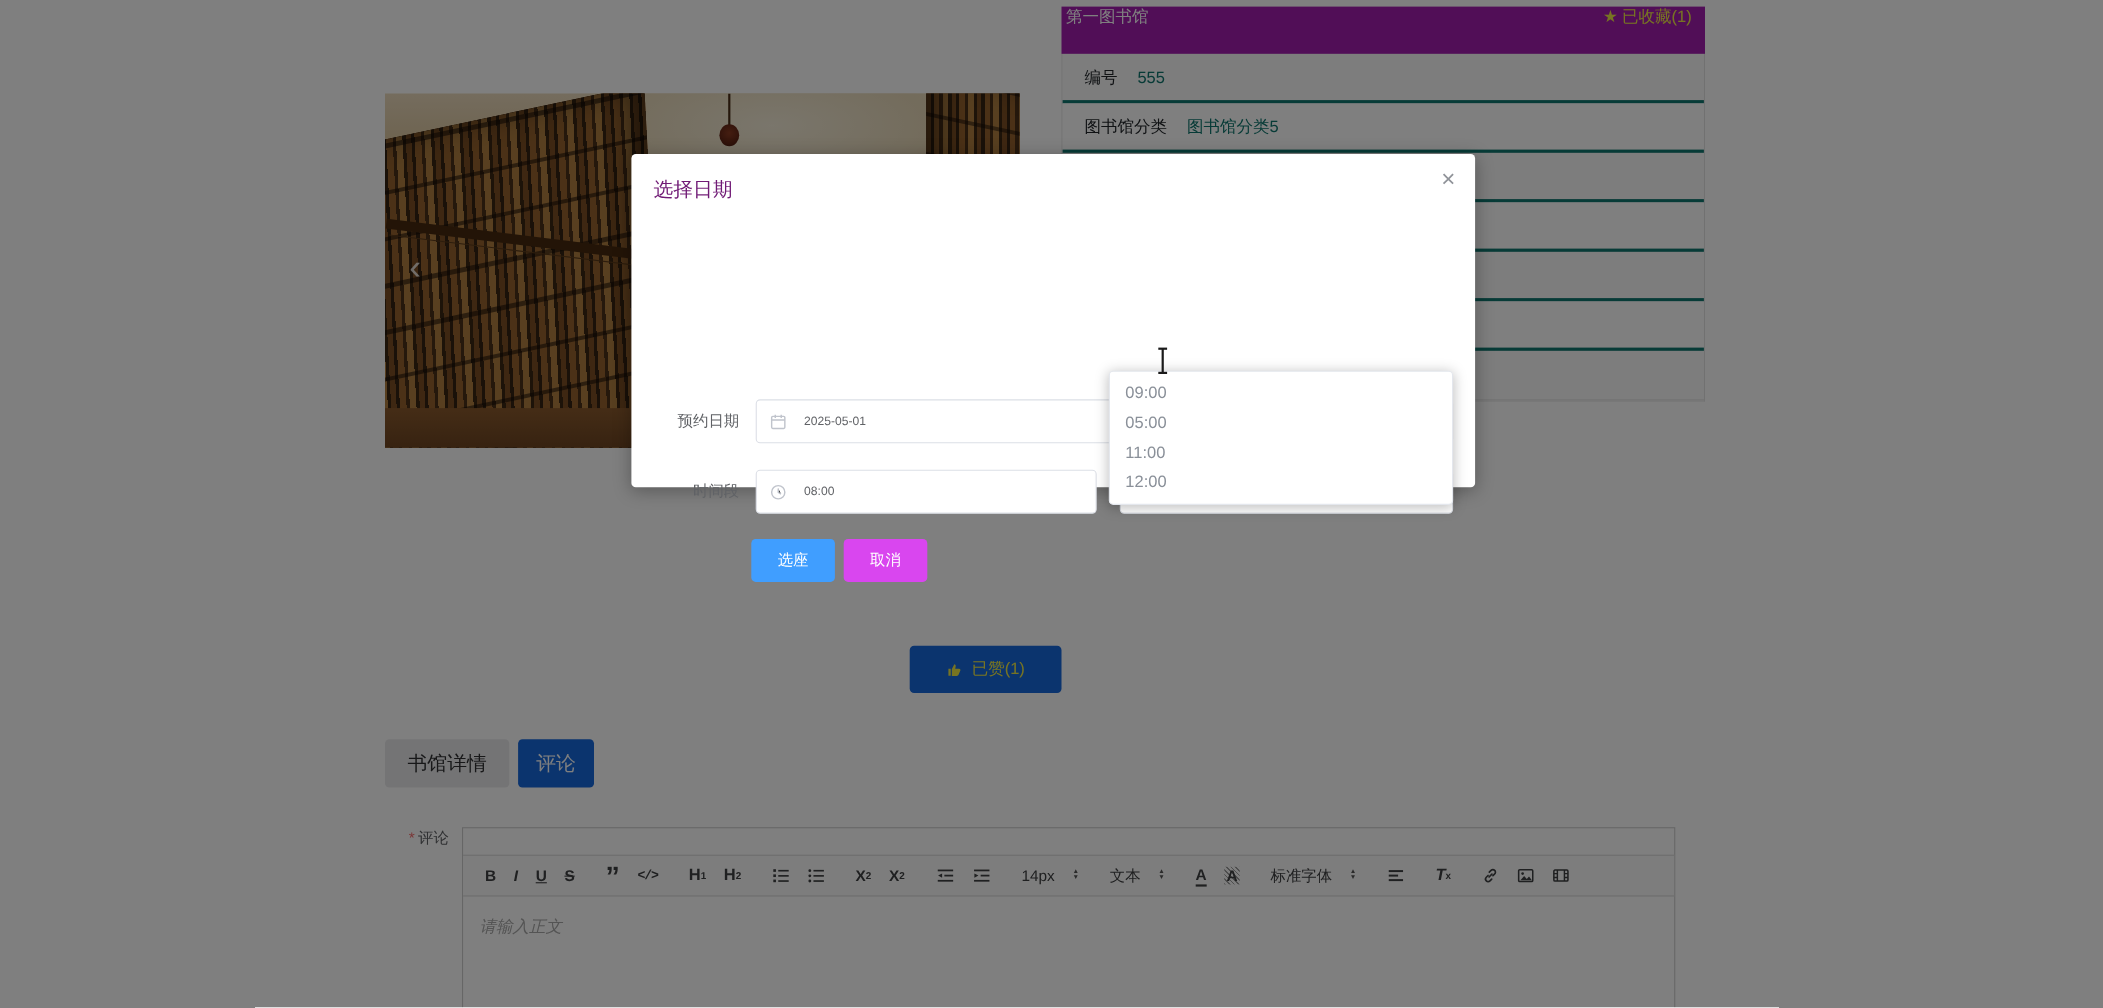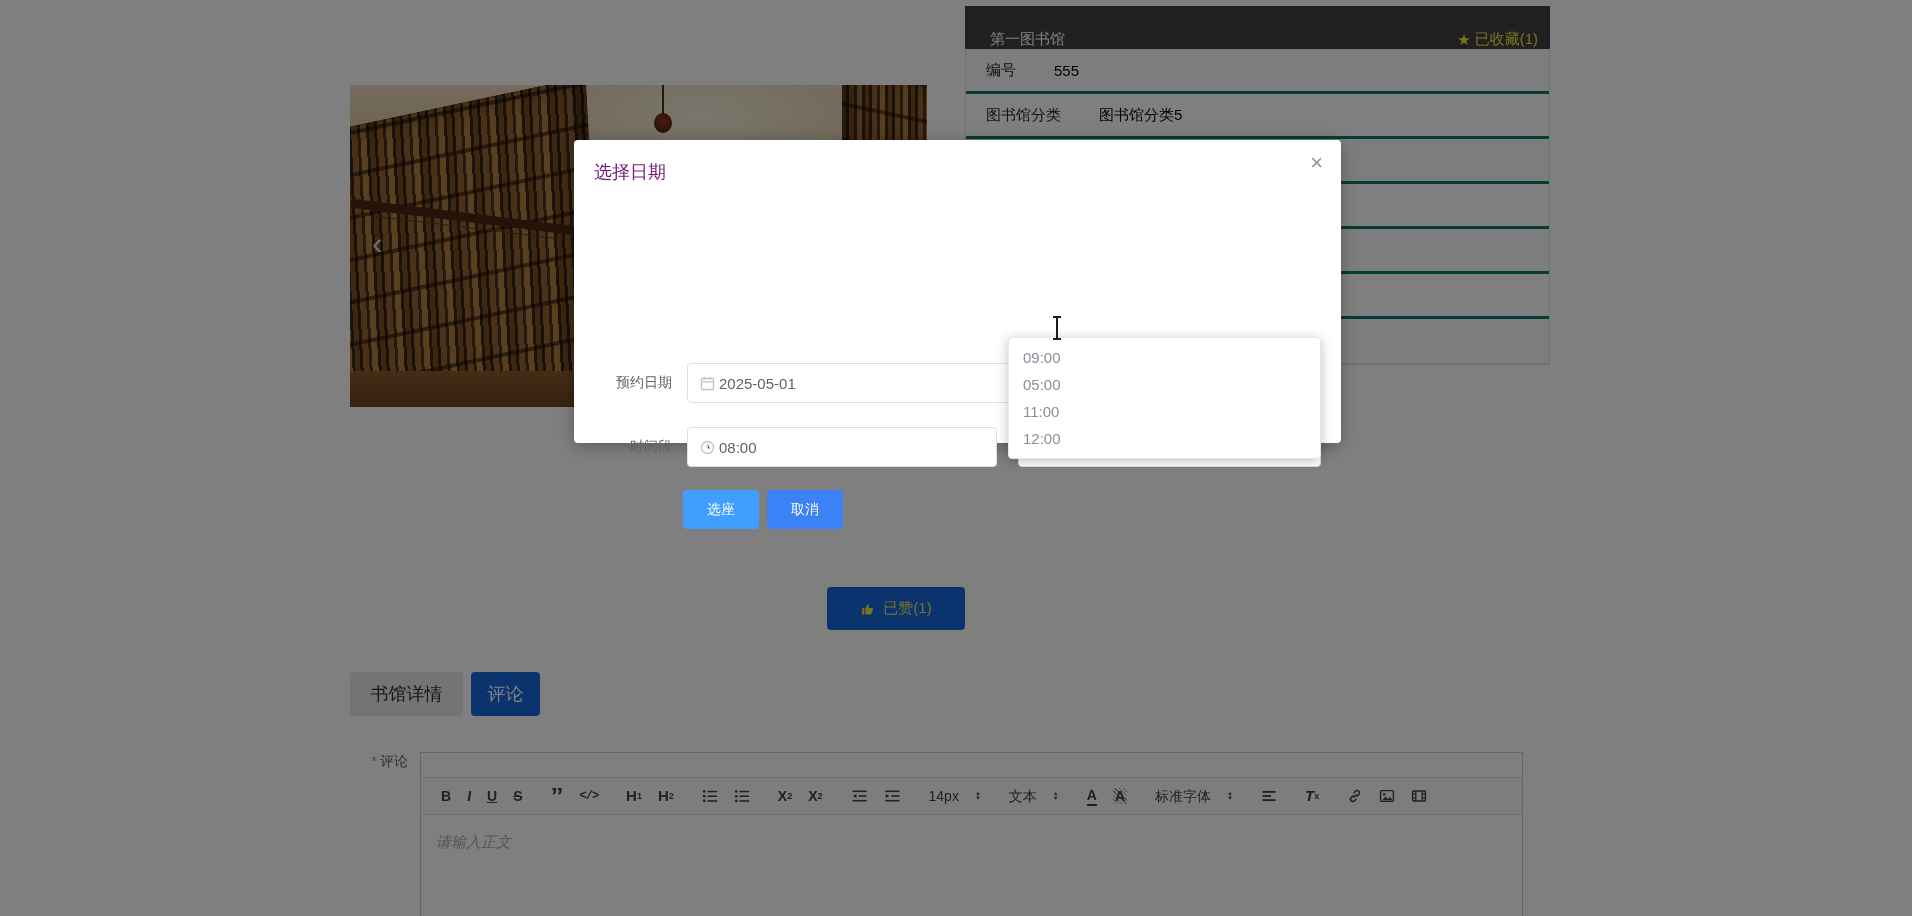--- a/index.html
+++ b/index.html
@@ -28,30 +28,30 @@
     box-shadow:inset 14px 0 22px rgba(0,0,0,.4);}
   .floor{position:absolute;left:0;bottom:0;width:100%;height:36px;
     background:linear-gradient(180deg,#8a5a2d,#6e4522);}
   .glow{position:absolute;right:24%;bottom:22%;width:180px;height:140px;
     background:radial-gradient(ellipse,rgba(255,220,150,.30),rgba(255,220,150,0) 70%);}
   .carousel-prev{position:absolute;left:22px;top:142px;font-size:32px;line-height:32px;
     color:rgba(255,255,255,.8);cursor:pointer;}
 
   
   .panel{position:absolute;left:965px;top:6px;width:585px;}
-  .panel-header{height:43px;background:#404040;color:#fff;display:flex;align-items:flex-end;
-    justify-content:space-between;padding:0 12px 0 25px;font-size:15px;}
+  .panel-header{height:43px;background:#a21caf;color:#fff;display:flex;align-items:flex-start;
+    justify-content:space-between;padding:0 12px 0 4px;font-size:15px;}
   .fav{display:flex;align-items:center;gap:4px;color:#efe845;cursor:pointer;font-size:15px;}
   .fav .star{font-size:15px;line-height:15px;}
   .panel-rows{border:1px solid #e3e3e3;border-top:none;}
   .panel-row{height:45px;display:flex;align-items:center;gap:18px;padding:0 20px;
     border-bottom:3px solid #0f766e;background:#fff;font-size:15px;color:#212529;}
   .panel-row:last-child{border-bottom:1px solid #e3e3e3;}
   .panel-row:nth-child(odd){background:#fafafa;}
-  .panel-row .val{color:#000000;margin-left:20px;}
+  .panel-row .val{color:#0f766e;}
 
   
   .like-btn{position:absolute;left:827px;top:587px;width:138px;height:43px;background:#1668dc;
     border:none;border-radius:4px;display:flex;align-items:center;justify-content:center;gap:7px;
     color:#efe845;font-size:15px;cursor:pointer;}
   .like-btn svg{display:block;}
 
   
   .tab{position:absolute;top:672px;height:44px;border-radius:4px;display:flex;align-items:center;
     justify-content:center;font-size:18px;cursor:pointer;}
@@ -92,30 +92,30 @@
 
   
   .modal{position:absolute;left:574px;top:140px;width:767px;height:303px;background:#fff;border-radius:4px;
     box-shadow:0 3px 16px rgba(0,0,0,.3);z-index:20;}
   .m-title{position:absolute;left:20px;top:20px;font-size:18px;color:#701a75;}
   .m-close{position:absolute;right:18px;top:12px;font-size:22px;color:#909399;cursor:pointer;line-height:22px;}
   .m-label{position:absolute;width:98px;text-align:right;font-size:14px;color:#606266;}
   .lab1{left:0;top:234px;}
   .lab2{left:0;top:298px;}
   .m-input{position:absolute;height:40px;border:1px solid #dcdfe6;border-radius:4px;background:#fff;
-    display:flex;align-items:center;gap:4px;padding:0 12px;font-size:15px;color:#606266;cursor:text;text-align:center;}
+    display:flex;align-items:center;gap:16px;padding:0 12px;font-size:11px;color:#606266;cursor:text;text-align:center;}
   .m-input .ph{color:#c0c4cc;}
   .m-input svg{flex:none;display:block;}
   .in-date{left:113px;top:223px;width:634px;}
   .in-start{left:113px;top:287px;width:310px;}
   .in-end{left:444px;top:287px;width:303px;}
   .m-btn{position:absolute;top:350px;height:39px;border:none;border-radius:4px;color:#fff;font-size:14px;
     display:flex;align-items:center;justify-content:center;cursor:pointer;}
   .b-ok{left:109px;width:76px;background:#409eff;}
-  .b-cancel{left:193px;width:76px;background:#3b82f6;}
+  .b-cancel{left:193px;width:76px;background:#d946ef;}
 
   
   .dropdown{position:absolute;left:1008px;top:337px;width:313px;background:#fff;border:1px solid #e4e7ed;
     border-radius:4px;box-shadow:0 2px 12px rgba(0,0,0,.25);z-index:30;padding:6px 0;}
   .dd-item{height:27px;line-height:27px;padding-left:14px;font-size:15px;color:#8a9099;cursor:pointer;}
   .dd-item.hovered{background:#eff1f4;color:#5a6066;height:32px;line-height:32px;}
 
   
   .ibeam{position:absolute;left:1052px;top:315px;width:10px;height:26px;z-index:40;pointer-events:none;}
   .ibeam:before{content:"";position:absolute;left:4px;top:2px;width:2px;height:22px;background:#1a1a1a;}

